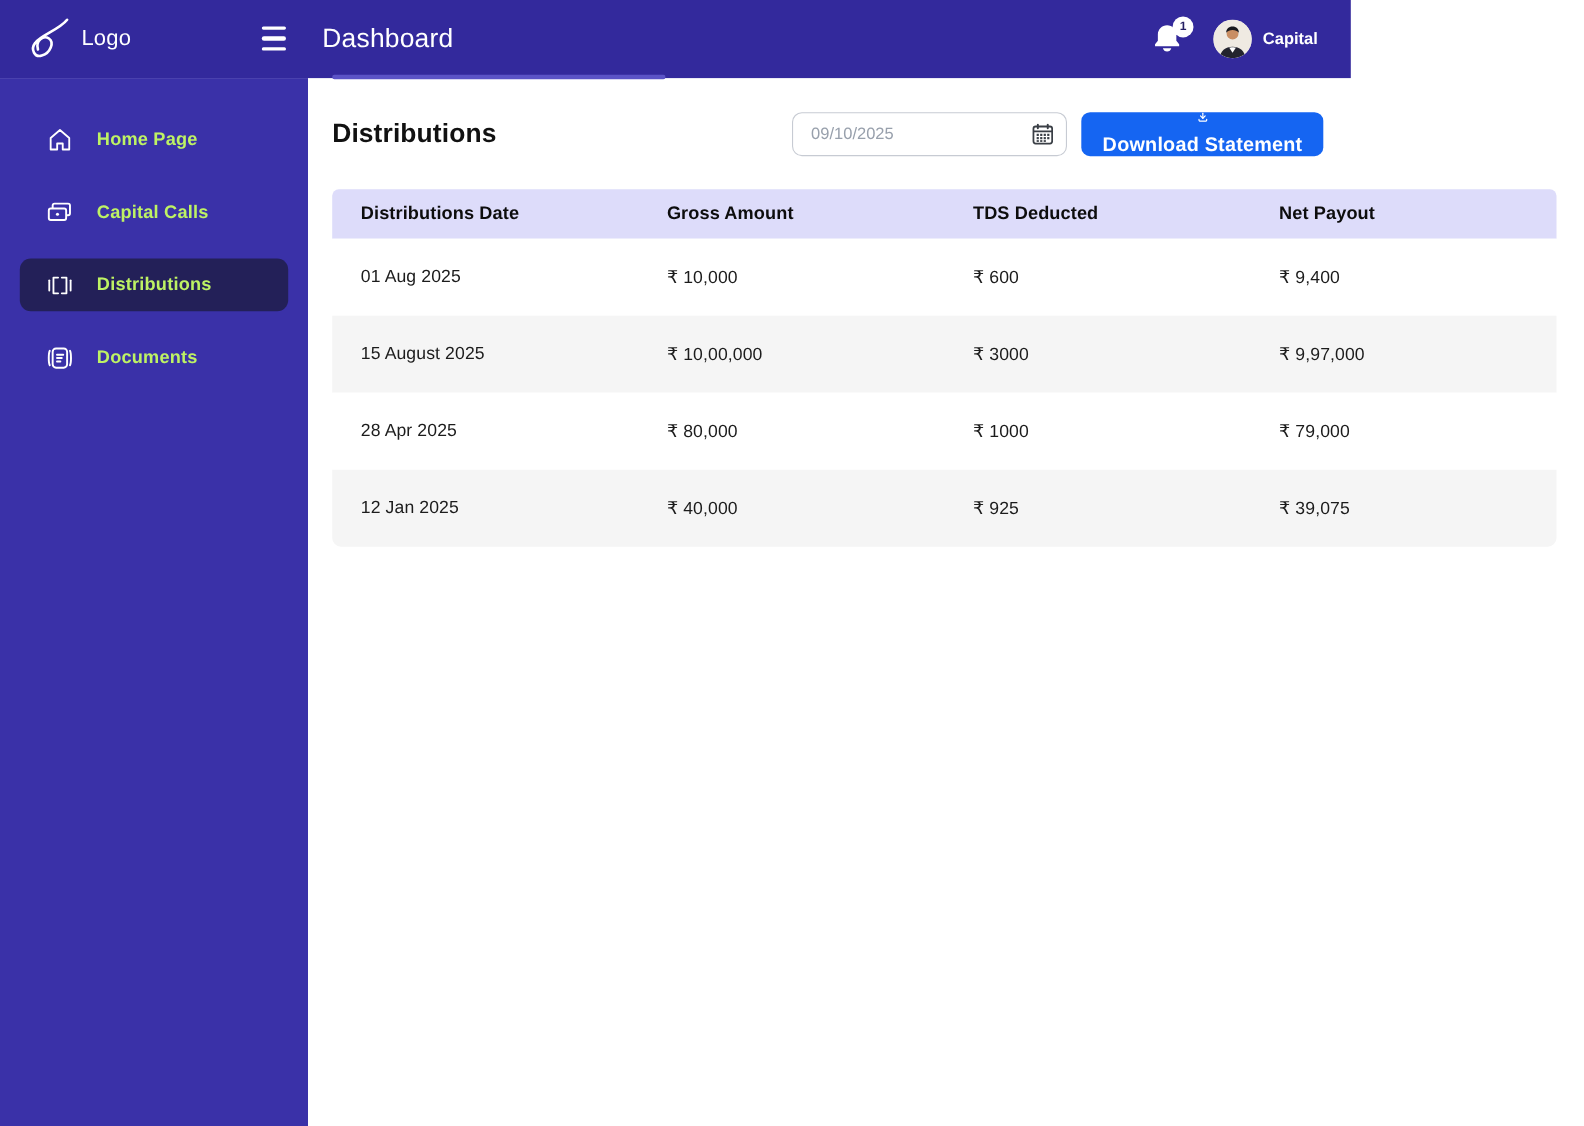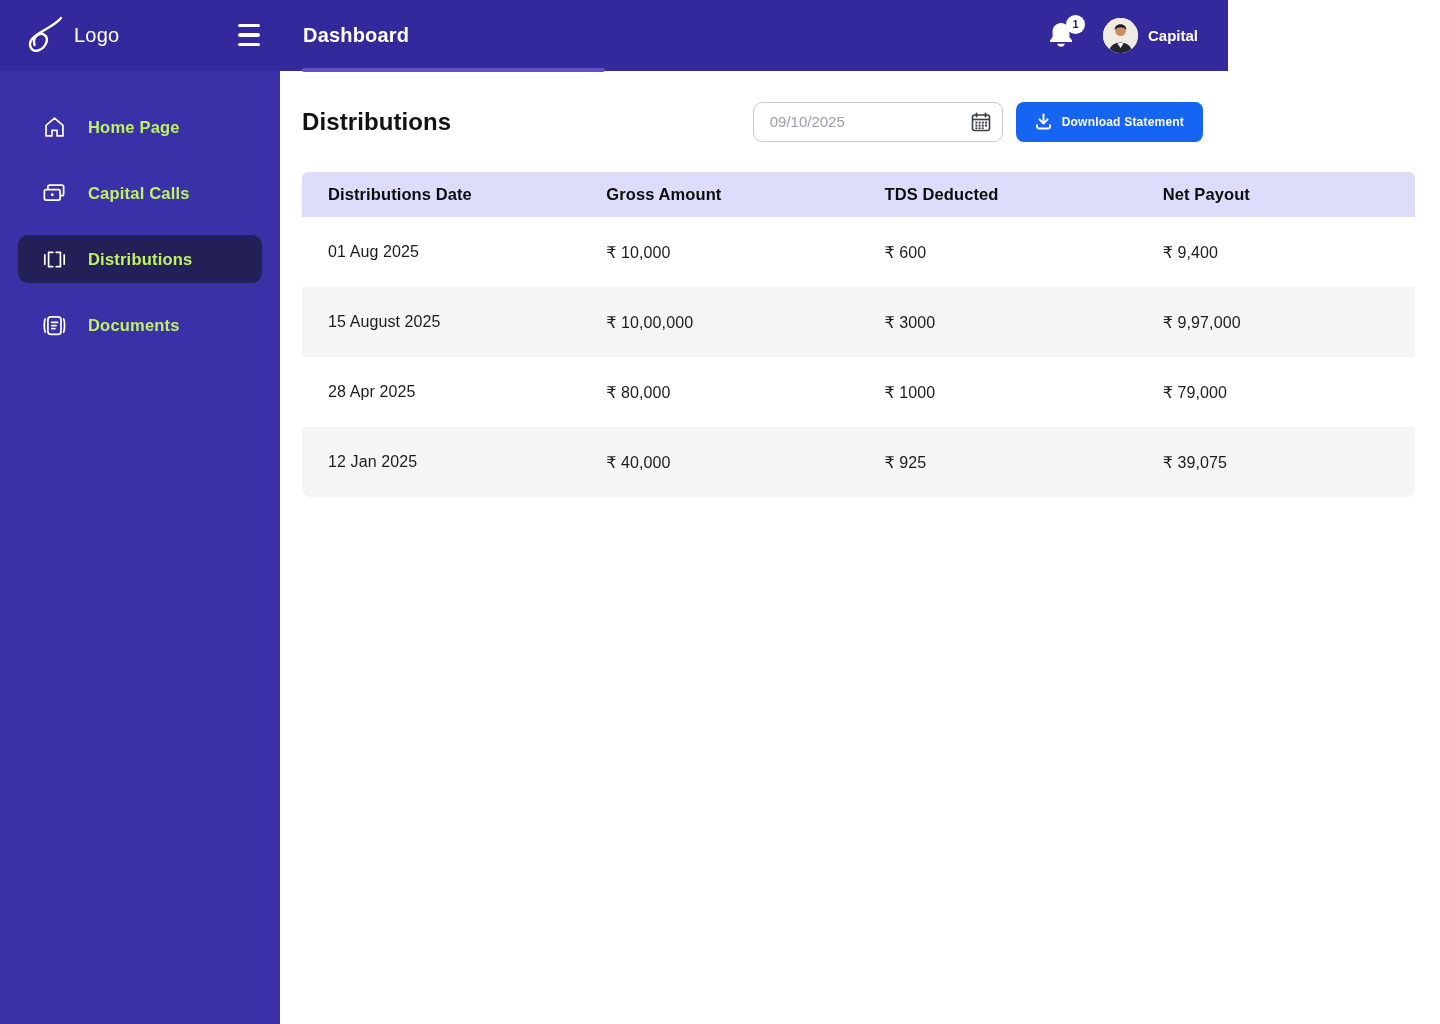--- a/index.html
+++ b/index.html
@@ -25,21 +25,21 @@
     padding-left: 24px; position: relative;
   }
   .logo-mark { width: 42px; height: 46px; margin-top: 2px; }
   .logo-text { font-size: 20px; font-weight: 400; margin-left: 8px; letter-spacing: .2px; }
   .hamburger {
     position: absolute; right: 16px; top: 24px;
     width: 26px; height: 22px; cursor: pointer;
     display: flex; flex-direction: column; justify-content: space-between;
   }
   .hamburger span { display: block; height: 3.2px; width: 22px; background: #fff; border-radius: 2px; }
-  .topbar-title { font-size: 20px; font-weight: 700; margin-left: 23px; letter-spacing: .2px; }
+  .topbar-title { font-size: 24px; font-weight: 400; margin-left: 13px; letter-spacing: .2px; }
   .topbar-right { margin-left: auto; display: flex; align-items: center; padding-right: 30px; }
   .bell-wrap { position: relative; width: 32px; height: 34px; cursor: pointer; margin-right: 24px; }
   .badge {
     position: absolute; top: -4px; right: -6px;
     width: 19px; height: 19px; border-radius: 50%;
     background: #ffffff; color: #241F63;
     font-size: 11px; font-weight: 700;
     display: flex; align-items: center; justify-content: center;
   }
   .avatar {
@@ -91,24 +91,24 @@
     outline: none; background: #fff;
   }
   .date-field input::placeholder { color: #98a0ac; }
   .date-field .cal-icon {
     position: absolute; right: 12px; top: 10px; width: 20px; height: 20px; cursor: pointer;
   }
   .download-btn {
     height: 40px; padding: 0 19px;
     background: #1565F2; color: #fff;
     border: none; border-radius: 8px;
-    font-size: 12px; font-weight: 700;
+    font-size: 18px; font-weight: 700;
     font-family: "Liberation Sans", sans-serif;
     display: flex; align-items: center; gap: 10px;
-    cursor: pointer; letter-spacing: .2px;
+    cursor: pointer; letter-spacing: .2px; flex-direction: column;
   }
 
   
   .table { width: 1113px; }
   .t-head {
     display: grid; grid-template-columns: repeat(4, 1fr);
     background: #DDDCFA; height: 45px; align-items: center;
     border-radius: 6px 6px 0 0;
   }
   .t-head .t-cell { font-size: 16.5px; font-weight: 700; color: #0d0d0d; }

